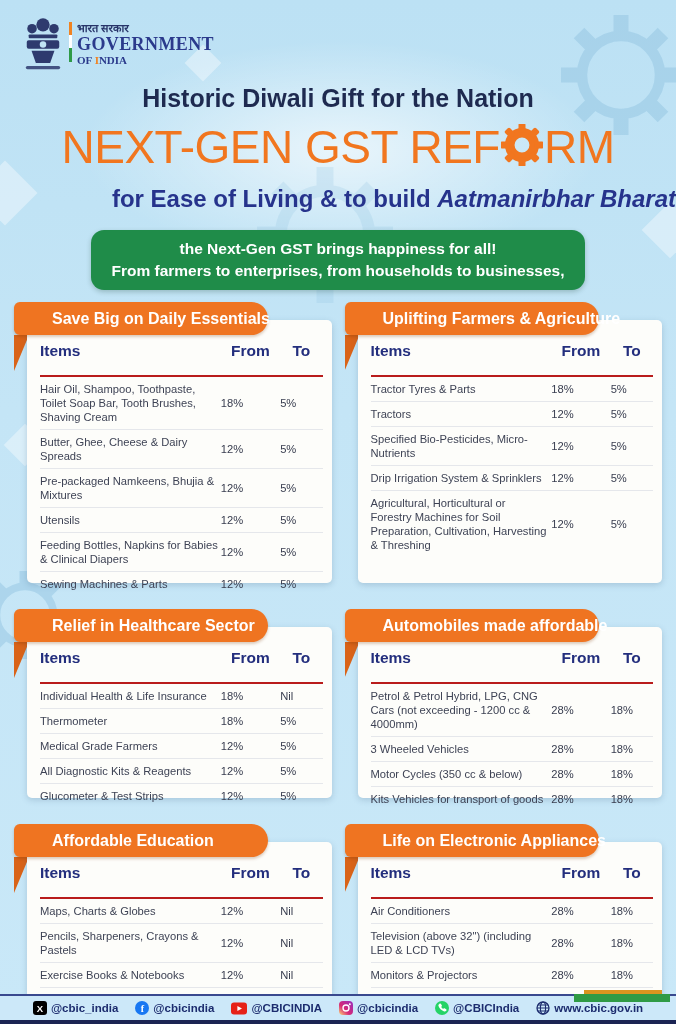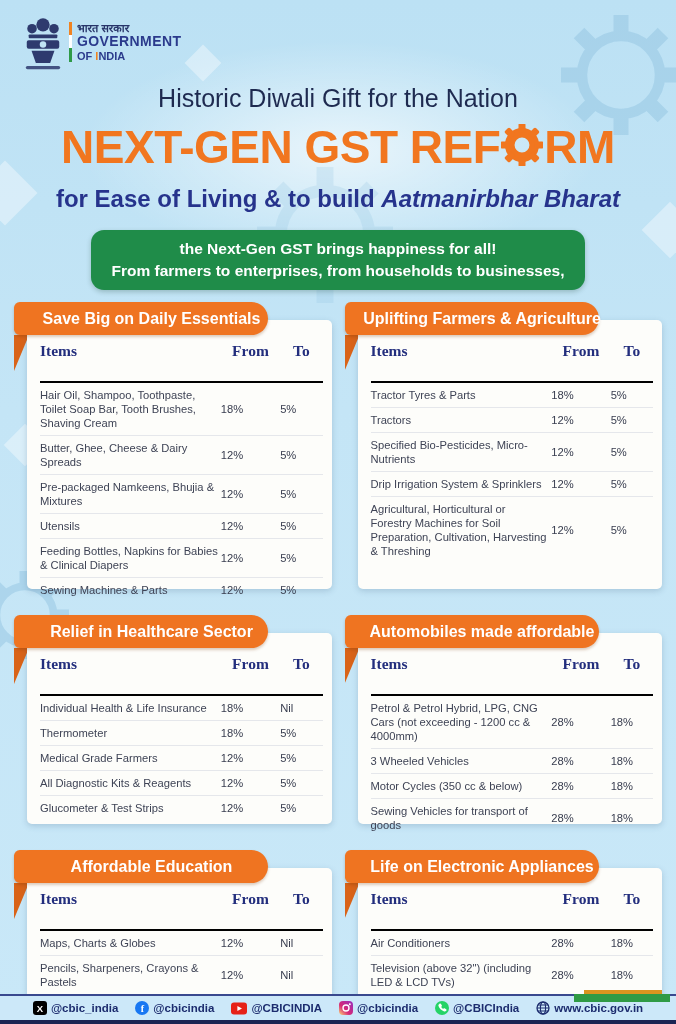--- a/index.html
+++ b/index.html
@@ -8,49 +8,49 @@
     background:linear-gradient(180deg,#bce1f4 0%,#c4e5f6 40%,#c9e8f8 100%); }
   .glow { position:absolute; left:80px; top:40px; width:520px; height:220px;
     background:radial-gradient(ellipse at center, rgba(255,255,255,.65), rgba(255,255,255,0) 70%); pointer-events:none; }
   .bgdeco { position:absolute; color:#8fc2e0; opacity:.45; pointer-events:none; }
   .diamond { position:absolute; background:rgba(255,255,255,.38); transform:rotate(45deg); pointer-events:none; }
 
   
   .logo { position:absolute; top:14px; left:22px; display:flex; align-items:flex-start; gap:5px; z-index:3; }
   .logo-text { display:flex; gap:5px; margin-top:8px; }
   .tricolor { width:3px; height:40px; background:linear-gradient(180deg,#f08321 0 33%,#ffffff 33% 66%,#2e9a47 66% 100%); }
-  .lt-lines { line-height:1.12; color:#2b3a8c; }
+  .lt-lines { line-height:1.12; color:#2b3a8c;font-family:Liberation Serif, serif; }
   .lt-hindi { font-size:11px; font-weight:700; color:#273469; }
-  .lt-1 { font-size:14px; font-weight:700; letter-spacing:.4px; color:#2b3a8c; }
+  .lt-1 { font-size:18px; font-weight:700; letter-spacing:.4px; color:#2b3a8c; }
   .lt-2 { font-size:11px; font-weight:800; color:#2b3a8c; }
   .lt-2 .india { display:inline-block; }
   .lt-2 .india::first-letter { color:#f08321; }
 
-  .tagline { padding-top:84px; text-align:center; font-size:25px; font-weight:400; color:#1e2a50; position:relative; z-index:2; }
-  .main-title { margin-top:7px; text-align:center; font-size:46px; font-weight:700; color:#f1761f;
+  .tagline { padding-top:84px; text-align:center; font-size:25px; font-weight:700; color:#1e2a50; position:relative; z-index:2; }
+  .main-title { margin-top:7px; text-align:center; font-size:46px; font-weight:400; color:#f1761f;
     letter-spacing:-.5px; position:relative; z-index:2; white-space:nowrap; }
   .gear-o { display:inline-block; width:42px; height:42px; vertical-align:-3px; margin:0 1px; }
-  .subtitle { margin-top:11px; text-align:center; font-size:24px; font-weight:700; color:#26338c; position:relative; z-index:2; }
+  .subtitle { margin-top:11px; text-align:right; font-size:24px; font-weight:700; color:#26338c; position:relative; z-index:2; }
   .green-banner { width:494px; margin:17px auto 0; background:#1f8c49; border-radius:13px; padding:8px 12px;
     text-align:center; color:#fff; font-weight:700; font-size:15.5px; line-height:1.42;
     box-shadow:0 2px 5px rgba(20,60,40,.25); position:relative; z-index:2; }
 
   
   .cards-grid { display:grid; grid-template-columns:1fr 1fr; gap:8px 13px; padding:12px 14px 0; position:relative; z-index:2; }
   .card { position:relative; padding-top:18px; }
   .ribbon { position:absolute; top:0; left:0; height:33px; width:80%; background:#ef7421;
-    border-radius:6px 17px 17px 6px; z-index:3; display:flex; align-items:center; padding-left:21px;
-    color:#fff; font-size:16px; font-weight:700; box-shadow:0 2px 3px rgba(120,50,0,.25); white-space:nowrap;justify-content:center; }
+    border-radius:6px 17px 17px 6px; z-index:3; display:flex; align-items:center; padding-left:38px;
+    color:#fff; font-size:16px; font-weight:700; box-shadow:0 2px 3px rgba(120,50,0,.25); white-space:nowrap; }
   .fold { position:absolute; top:33px; left:0; width:15px; height:36px; background:#d96318;
     clip-path:polygon(0 0,100% 0,0 100%); z-index:1; }
   .panel { margin-left:13px; height:calc(100% - 18px); background:#fdfdfa; border-radius:5px;
     box-shadow:0 2px 6px rgba(50,80,120,.22); padding:22px 9px 5px 13px; position:relative; z-index:2; }
   table.rates { width:100%; border-collapse:collapse; table-layout:fixed; }
-  .rates th { font-size:15.5px; color:#232e7d; font-weight:800; text-align:left; padding:0 0 21px;
-    border-bottom:2px solid #000000;font-family:Liberation Serif, serif; }
+  .rates th { font-size:15.5px; color:#232e7d; font-weight:800; text-align:left; padding:0 0 15px;
+    border-bottom:2px solid #b91c1c; }
   .rates th.c-from, .rates th.c-to { text-align:center; }
   .c-from { width:21%; } .c-to { width:15%; }
   .rates td { font-size:11.2px; color:#3e4355; padding:5px 2px 5px 0; border-bottom:1px solid #e5e7eb; line-height:1.25; }
   .rates tbody tr:last-child td { border-bottom:none; }
   .rates td.c-from, .rates td.c-to { color:#383d4f; }
 
   
   .footer-wrap { position:absolute; left:0; right:0; bottom:0; z-index:4; }
   .flag-orange { position:absolute; right:14px; bottom:29px; width:78px; height:5px; background:#d9951f; }
   .flag-green  { position:absolute; right:6px;  bottom:22px; width:96px; height:8px; background:#2f9b45; }
@@ -315,21 +315,21 @@
         <td>3 Wheeled Vehicles</td>
         <td class="c-from">28%</td>
         <td class="c-to">18%</td>
       </tr>
       <tr>
         <td>Motor Cycles (350 cc &amp; below)</td>
         <td class="c-from">28%</td>
         <td class="c-to">18%</td>
       </tr>
       <tr>
-        <td>Sewing Vehicles for transport of goods</td>
+        <td>Kits Vehicles for transport of goods</td>
         <td class="c-from">28%</td>
         <td class="c-to">18%</td>
       </tr>
     </tbody>
    </table>
   </div>
  </section>
  <section class="card">
   <div class="ribbon">
           <span>Affordable Education</span>

